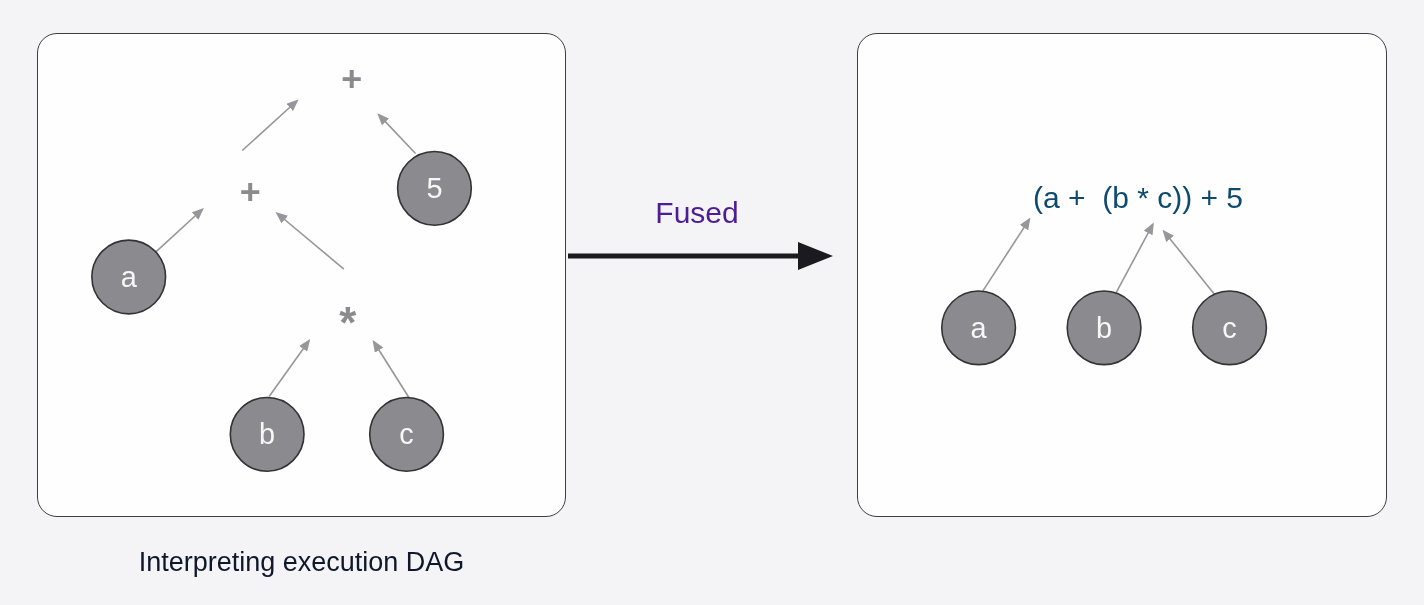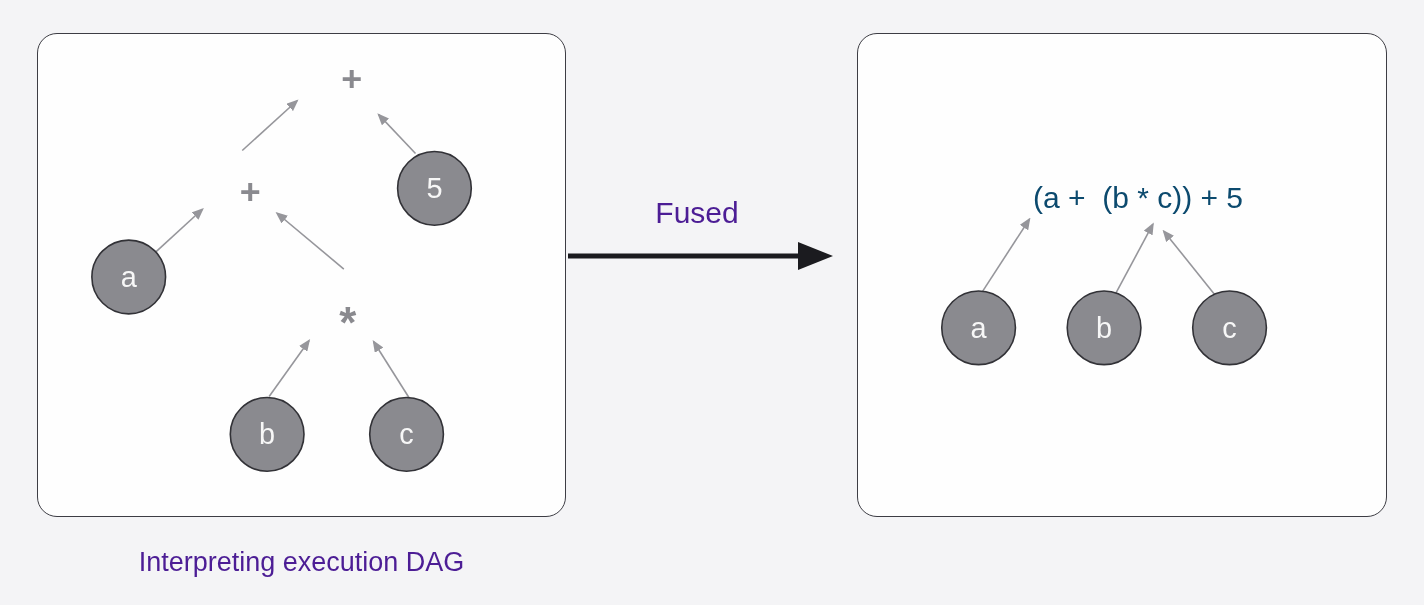--- a/index.html
+++ b/index.html
@@ -54,21 +54,21 @@
     color: #0c4a6e;
     white-space: pre;
     margin-top: 12px;
   }
 
   .caption {
     position: absolute;
     top: 547px;
     text-align: center;
     font-size: 27px;
-    color: #4c1d95;
+    color: #0f172a;
   }
   .caption-left  { left: 37px;  width: 529px; }
   .caption-right { left: 857px; width: 530px; }
 
   .fused-overlay {
     position: absolute; inset: 0;
     width: 1424px; height: 605px;
     pointer-events: none;
   }
   .fused-line { stroke: #1b1b1f; stroke-width: 5; }

